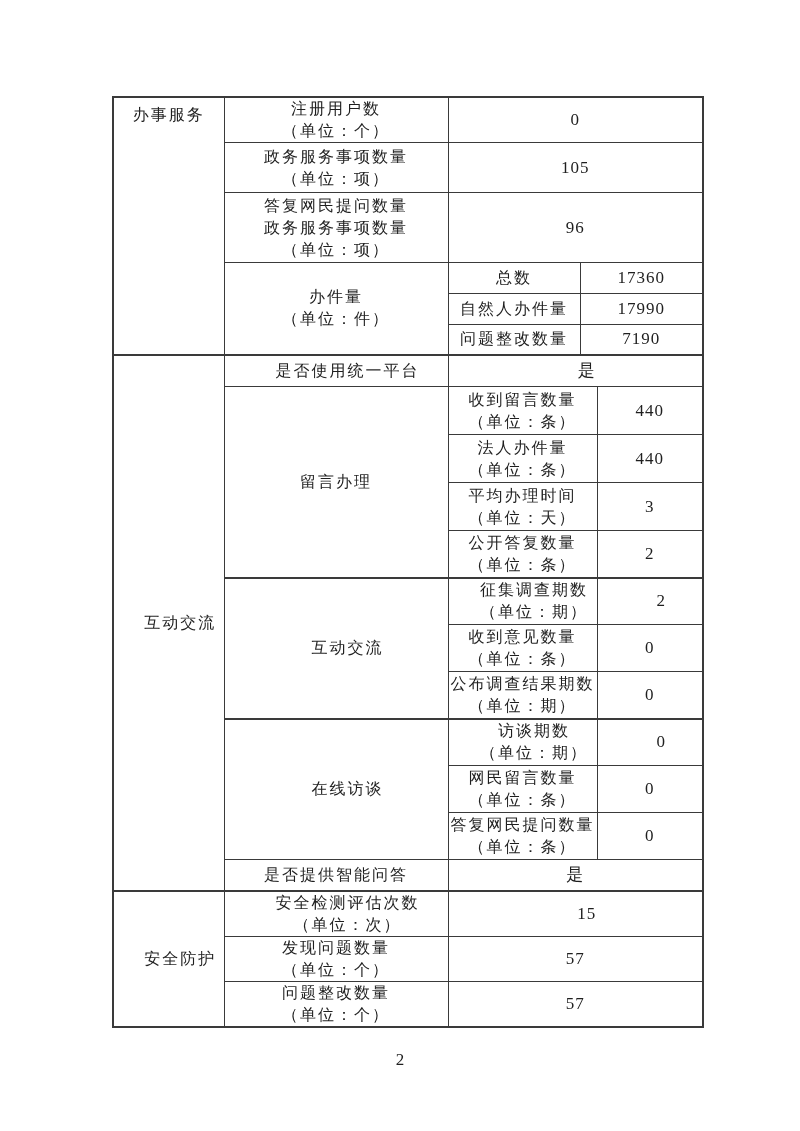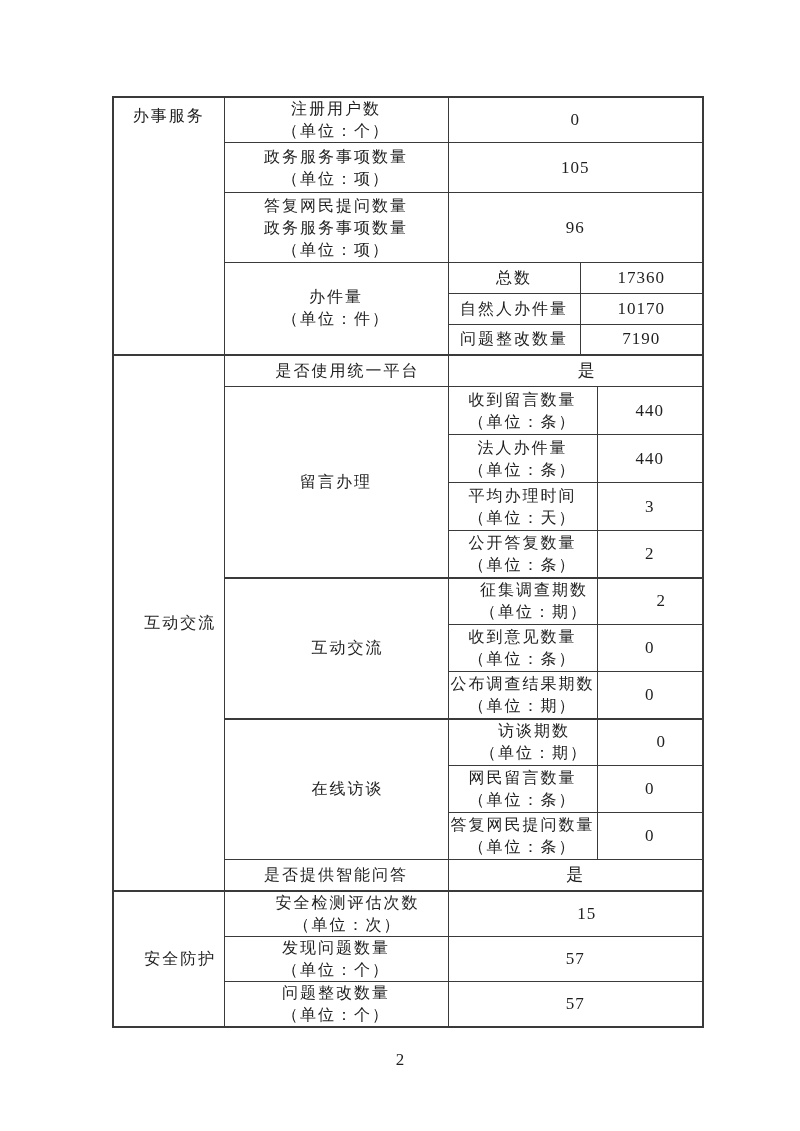--- a/index.html
+++ b/index.html
@@ -36,20 +36,21 @@
   td.value {
     font-size: 17px;
     letter-spacing: 1px;
   }
   td.section {
     letter-spacing: 2px;
   }
   td.section.top {
     vertical-align: top;
     padding-top: 7px;
+    font-family: Liberation Mono, monospace;
   }
   tr.sep td {
     border-top: 2px solid #3a3a3a;
     padding-left: 23px;
   }
   .page-number {
     position: absolute;
     top: 1050px;
     left: 0;
     width: 800px;
@@ -96,21 +97,21 @@
     <tr style="height:31px">
       <td rowspan="3">
         <div>办件量</div>
         <div>（单位：件）</div>
       </td>
       <td>总数</td>
       <td class="value" colspan="2">17360</td>
     </tr>
     <tr style="height:31px">
       <td>自然人办件量</td>
-      <td class="value" colspan="2">10170</td>
+      <td class="value" colspan="2">17990</td>
     </tr>
     <tr style="height:30px">
       <td>问题整改数量</td>
       <td class="value" colspan="2">7190</td>
     </tr>
 
     <tr class="sep" style="height:32px">
       <td class="section" rowspan="12">互动交流</td>
       <td>
         <div>是否使用统一平台</div>

